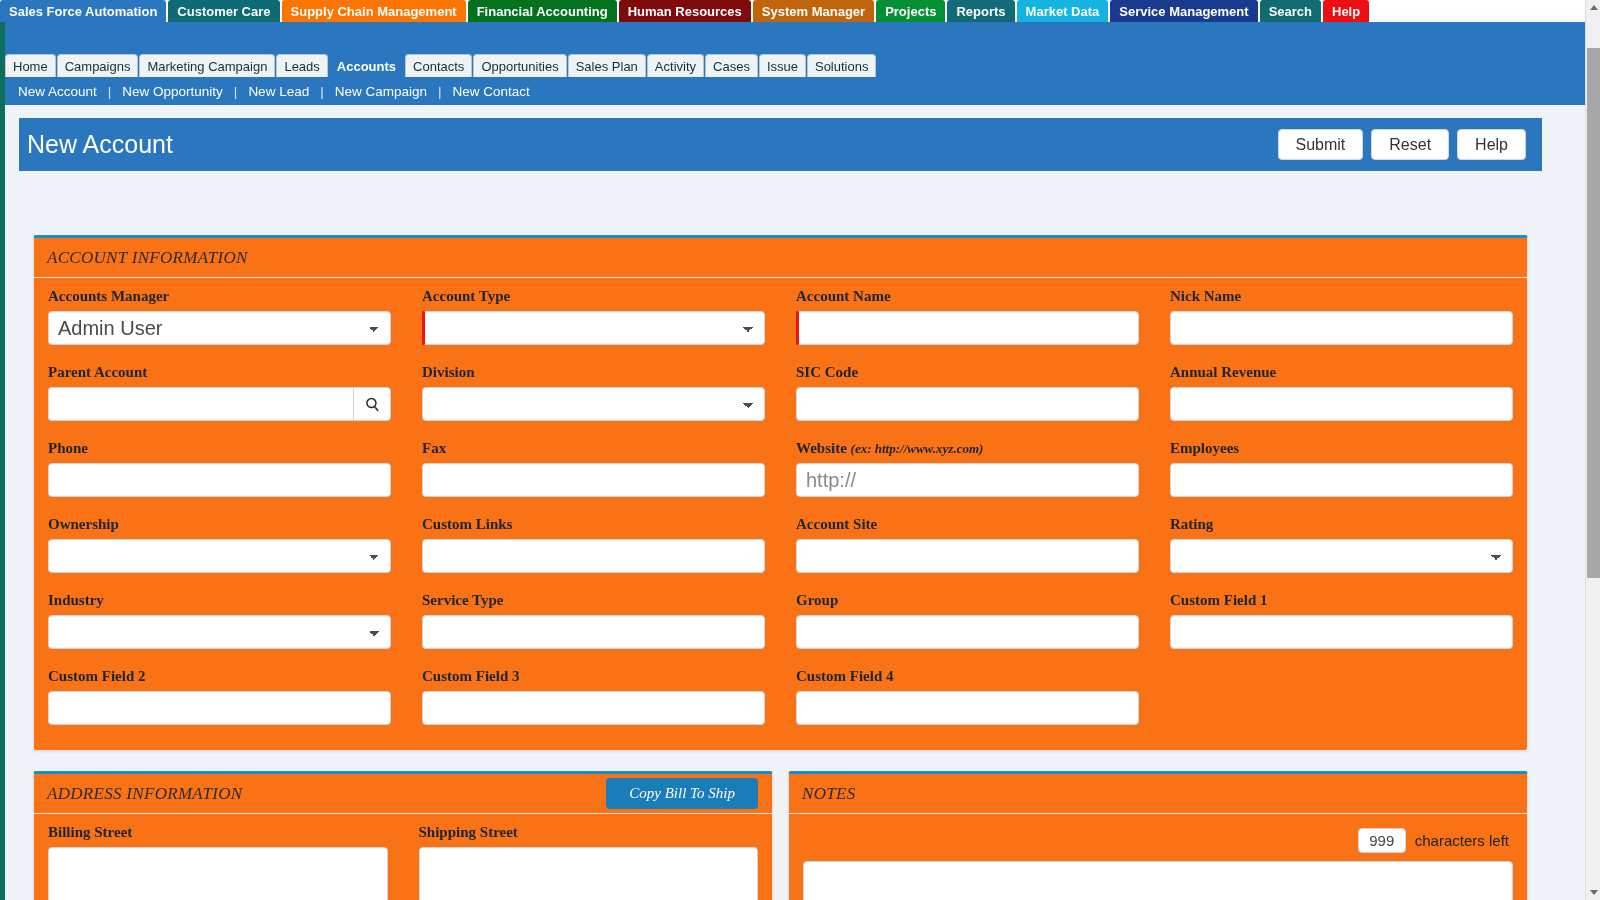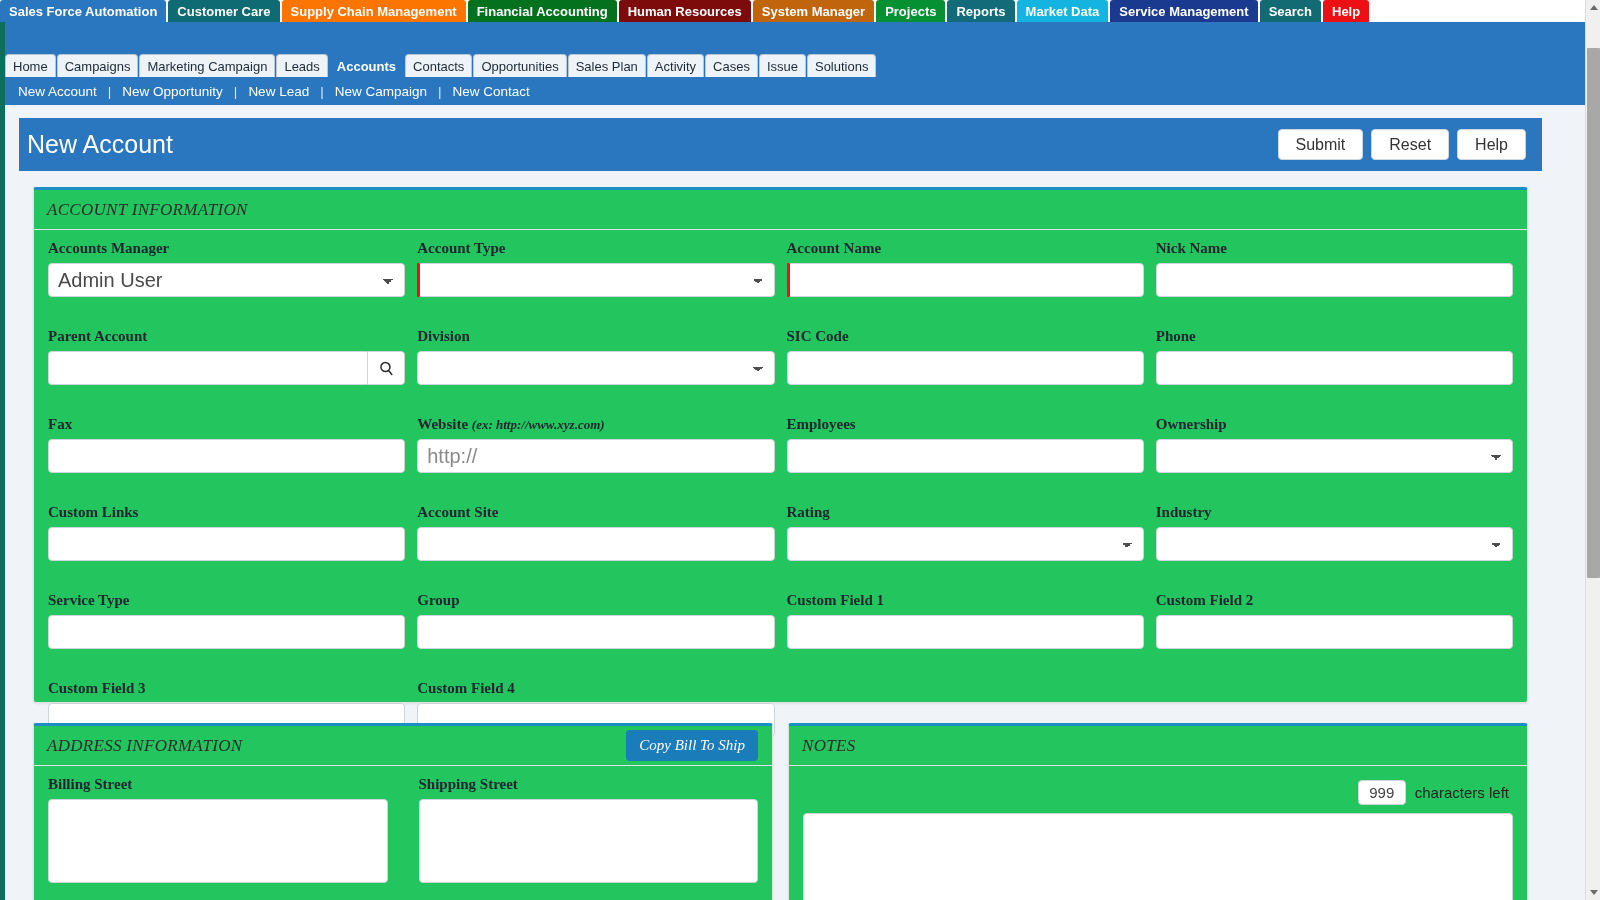--- a/index.html
+++ b/index.html
@@ -133,25 +133,26 @@
     font-size: 16px;
     padding: 6px 17px;
     font-family: "Liberation Sans", sans-serif;
     line-height: 1.1;
     cursor: pointer;
   }
 
   
   .panel {
     position: absolute;
-    background: #22c55e;
+    background: #f97316;
     border: 1px solid #dfe3e6;
     border-top: 3px solid #1a8fc1;
     border-radius: 3px;
     box-shadow: 0 1px 2px rgba(0,0,0,0.09);
+    margin-top: 48px;
   }
   .panel-head {
     height: 40px;
     border-bottom: 1px solid #e3e6e8;
     display: flex; align-items: center;
     justify-content: space-between;
     padding: 0 14px 0 13px;
   }
   .panel-title {
     font-family: "Liberation Serif", serif;
@@ -166,21 +167,20 @@
   #panel-account { top: 82px; left: 28px; width: 1495px; height: 516px; }
   #panel-address { top: 618px; left: 28px; width: 740px; height: 250px; }
   #panel-notes   { top: 618px; left: 783px; width: 740px; height: 250px; }
 
   
   .grid4 {
     display: grid;
     grid-template-columns: repeat(4, 1fr);
     column-gap: 31px;
     row-gap: 0px;
-    gap: 12px;
   }
   .field { margin-bottom: 8px; min-height: 68px; }
   .flabel {
     font-family: "Liberation Serif", serif;
     font-weight: bold;
     font-size: 15px;
     color: #1c2530;
     display: block;
     margin-bottom: 6px;
     white-space: nowrap;
@@ -266,21 +266,21 @@
 
   
   .btn-copy {
     background: #1a7cb8;
     color: #ffffff;
     border: none;
     border-radius: 4px;
     font-family: "Liberation Serif", serif;
     font-style: italic;
     font-size: 15px;
-    padding: 7px 13px;
+    padding: 7px 23px;
     cursor: pointer;
     white-space: nowrap;
   }
 
   
   .notes-counter {
     display: flex; align-items: center; justify-content: flex-end;
     gap: 9px;
     margin: 4px 4px 8px 0;
   }
@@ -459,20 +459,24 @@
           <div class="field">
             <label class="flabel">Division</label>
             <select class="ctl">
               <option></option>
             </select>
           </div>
           <div class="field">
             <label class="flabel">SIC Code</label>
             <input class="ctl" type="text" value="" style="">
           </div>
+          <div class="field">
+            <label class="flabel">Annual Revenue</label>
+            <input class="ctl" type="text" value="" style="">
+          </div>
 
           <div class="field">
             <label class="flabel">Phone</label>
             <input class="ctl" type="text" value="" style="">
           </div>
           <div class="field">
             <label class="flabel">Fax</label>
             <input class="ctl" type="text" value="" style="">
           </div>
           <div class="field">

